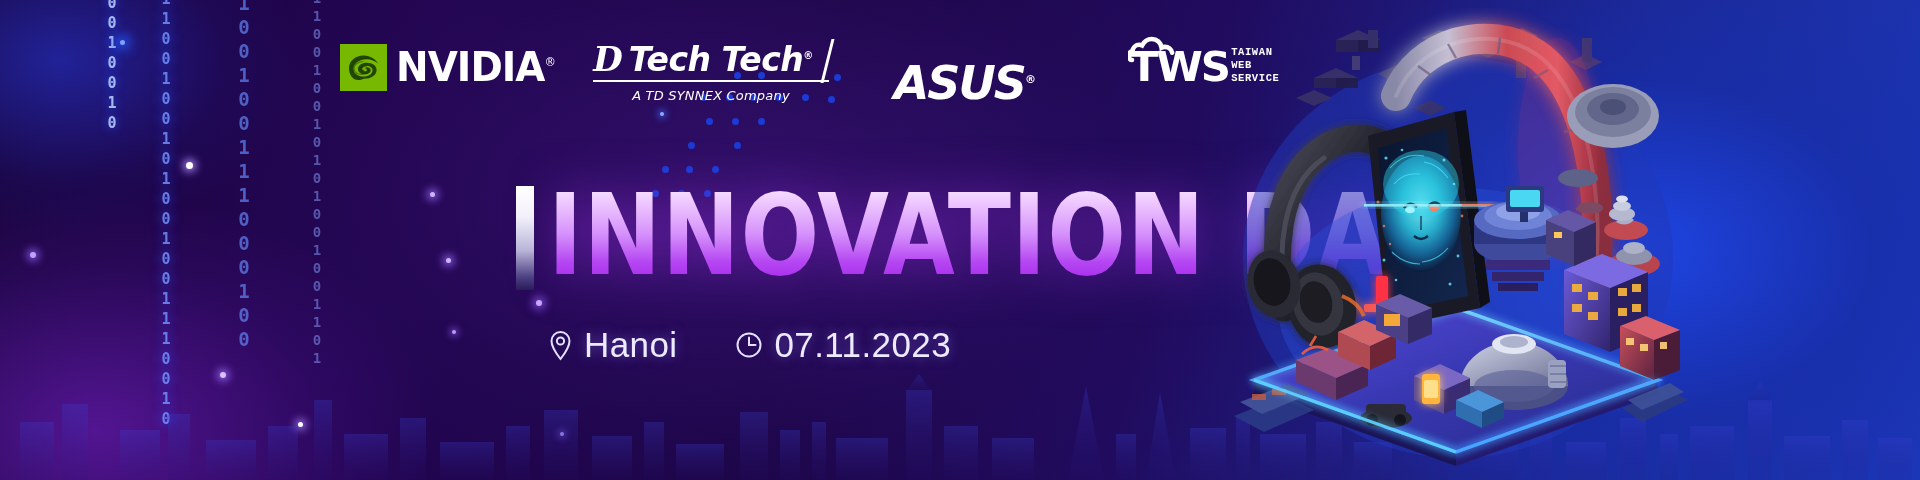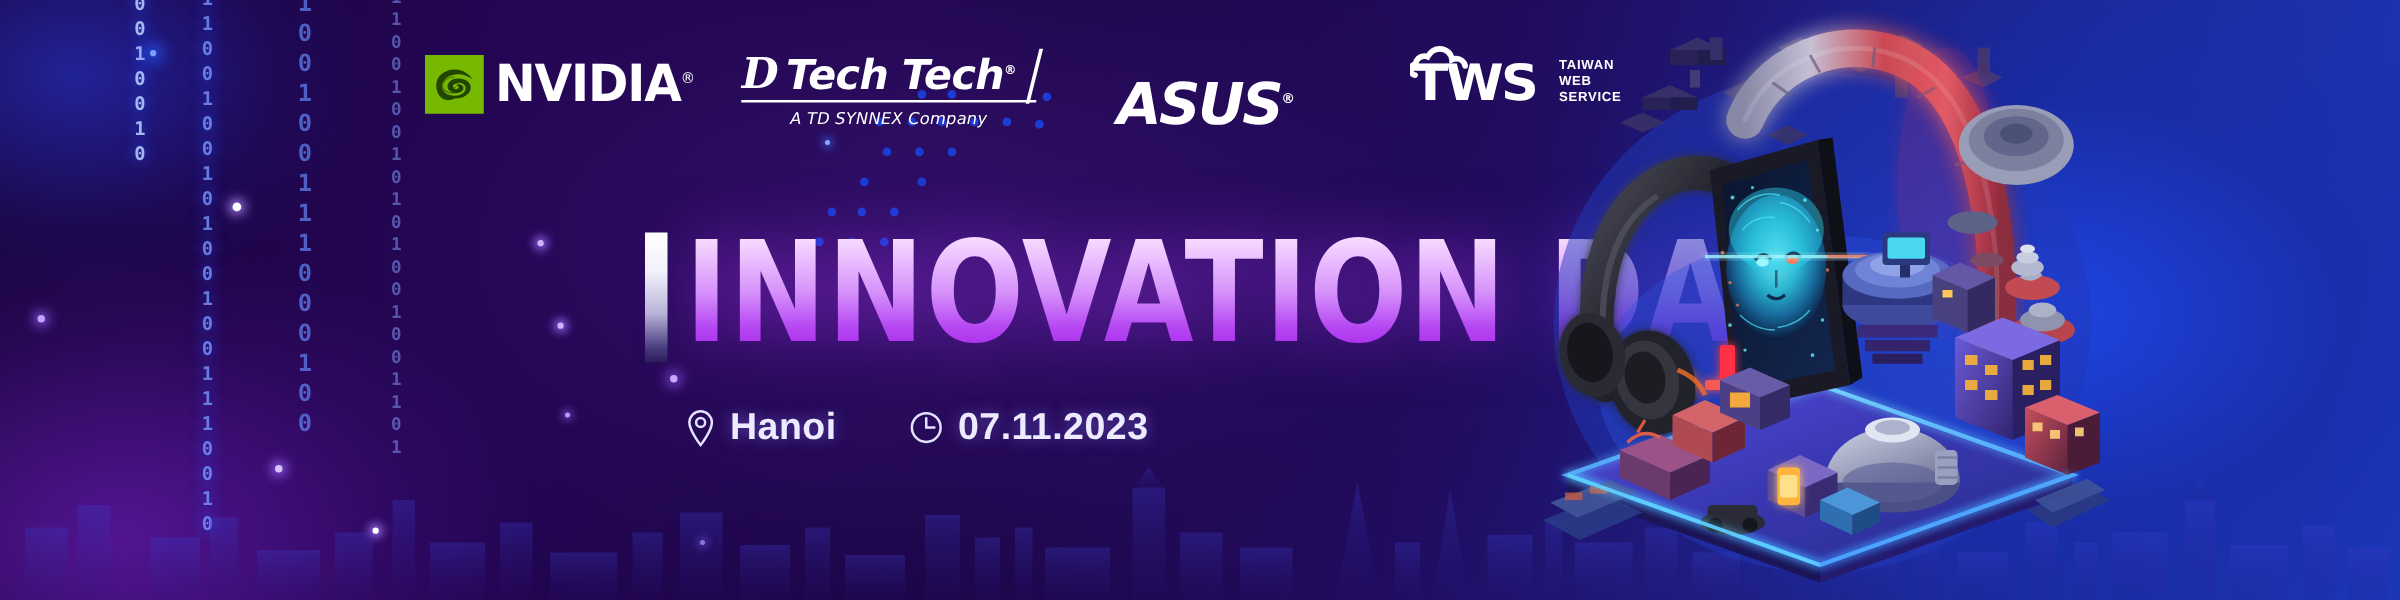--- a/index.html
+++ b/index.html
@@ -48,22 +48,22 @@
 
   .logo-asus{margin-left:65px;margin-top:18px;}
   .asus-word{font-family:"DejaVu Sans",sans-serif;font-weight:700;font-size:46px;color:#fff;
     font-style:italic;letter-spacing:-2px;line-height:1;transform:scale(1.22,1);transform-origin:left center;}
   .asus-word sup{font-size:11px;vertical-align:super;font-style:normal;}
 
   .logo-tws{margin-left:96px;margin-top:4px;display:flex;align-items:center;gap:7px;position:relative;}
   .tws-cloud{position:absolute;left:-2px;top:-16px;}
   .tws-word{font-family:"DejaVu Sans",sans-serif;font-weight:700;font-size:40px;color:#fff;
     line-height:1;letter-spacing:-2px;transform:scaleX(1.05);transform-origin:left bottom;}
-  .tws-sub{font-family:Liberation Sans, sans-serif;font-weight:700;font-size:10.5px;color:#fff;
-    line-height:1.22;letter-spacing:.6px;padding-bottom:4px;margin-left:16px;}
+  .tws-sub{font-family:Liberation Mono, monospace;font-weight:700;font-size:10.5px;color:#fff;
+    line-height:1.22;letter-spacing:.6px;padding-bottom:4px;}
 
   
   #headline{position:absolute;left:0;top:160px;width:1240px;height:140px;z-index:5;}
   .genai{position:absolute;left:128px;top:0;display:flex;align-items:flex-end;line-height:.78;
     font-family:"DejaVu Sans Condensed","Liberation Sans Narrow","Liberation Sans",sans-serif;font-weight:700;
     background:linear-gradient(180deg,#f5ddff 0%,#e6b6ff 22%,#c87cf6 52%,#a937ef 78%,#9a1fe6 100%);
     -webkit-background-clip:text;background-clip:text;color:transparent;
     filter:drop-shadow(0 0 22px rgba(168,60,240,.55));}
   .genai .g{font-size:138px;transform:scaleX(.86);transform-origin:left bottom;}
   .genai .en{font-size:86px;transform:scaleX(.86);transform-origin:left bottom;margin-left:-6px;}
@@ -78,21 +78,21 @@
     background:linear-gradient(180deg,#f9e6ff 0%,#edc4ff 20%,#d692fb 48%,#b546f2 76%,#a523ea 100%);
     -webkit-background-clip:text;background-clip:text;color:transparent;white-space:nowrap;
     filter:drop-shadow(0 0 24px rgba(170,50,240,.5));}
 
   .subtitle{position:absolute;left:548px;top:283px;font-size:29.5px;font-weight:700;color:#fff;
     letter-spacing:-.1px;white-space:nowrap;z-index:5;
     text-shadow:0 0 16px rgba(140,120,255,.6);}
 
   #meta{position:absolute;left:548px;top:325px;display:flex;align-items:center;gap:58px;z-index:5;}
   .meta-item{display:flex;align-items:center;gap:11px;}
-  .meta-item .mtxt{font-size:30px;font-weight:700;color:#ecebff;letter-spacing:.4px;
+  .meta-item .mtxt{font-size:35px;font-weight:400;color:#ecebff;letter-spacing:.4px;
     text-shadow:0 0 12px rgba(150,130,255,.5);}
   .meta-item svg{display:block;}
 
   
   #art{position:absolute;left:1218px;top:8px;width:470px;height:460px;z-index:4;}
   #art svg{display:block;}
 </style>
 </head>
 <body>
 

